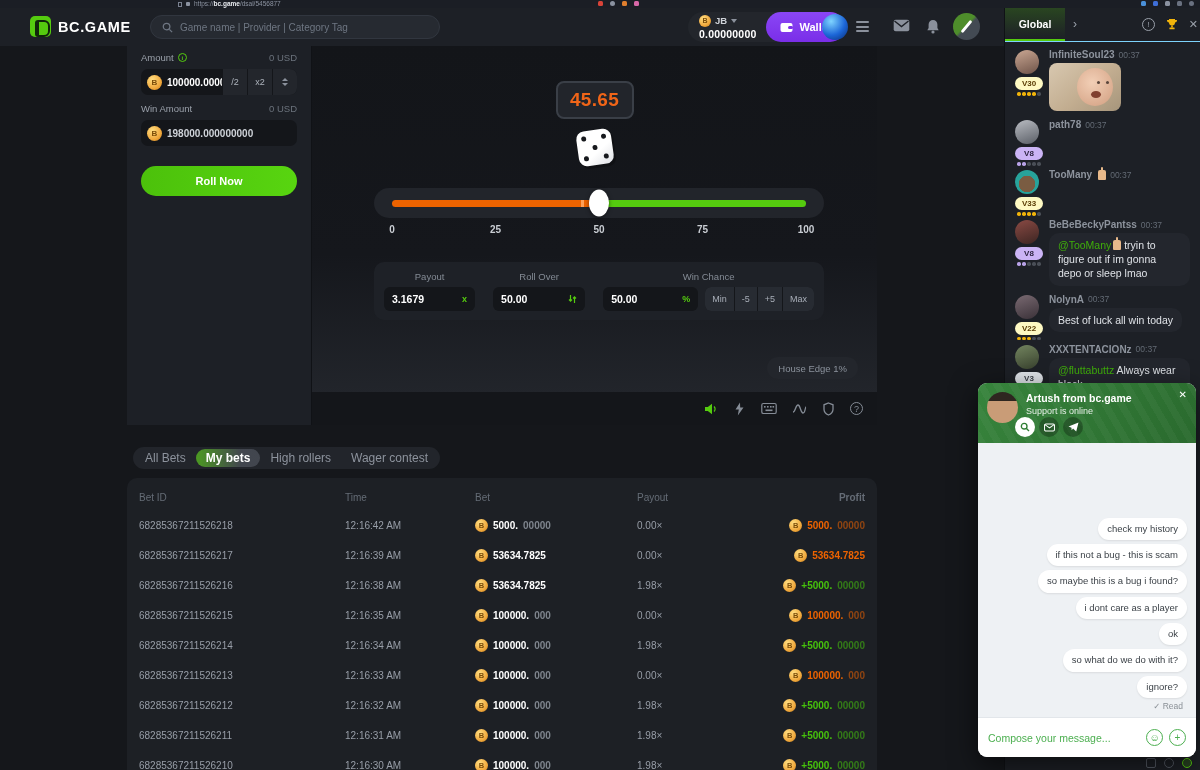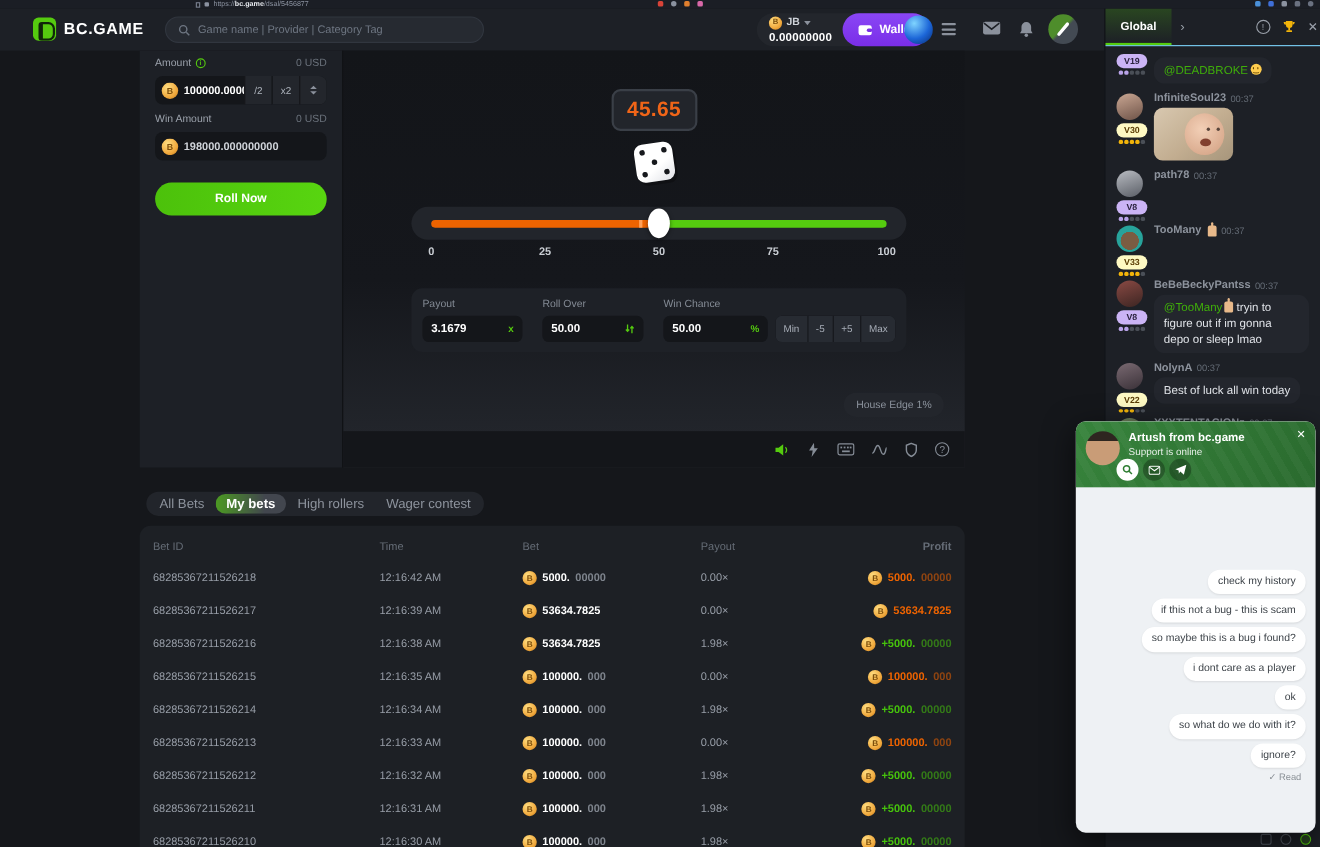--- a/index.html
+++ b/index.html
@@ -33,21 +33,21 @@
   .chev-down { width:0; height:0; border-left:3.5px solid transparent; border-right:3.5px solid transparent; border-top:4px solid #8b919c; }
   .wallet-btn { height:30px; margin-left:10px; border-radius:16px; background:linear-gradient(180deg,#8a46f5,#7a2ee8); color:#fff; font-size:11px; font-weight:bold; display:flex; align-items:center; gap:6px; padding:0 14px; }
   .sphere { position:absolute; left:822px; top:6px; width:26px; height:26px; border-radius:50%; background:radial-gradient(circle at 35% 28%, #7fd4ff, #1c66d8 55%, #082b72); }
   .bars { position:absolute; left:856px; top:13px; width:13px; display:flex; flex-direction:column; gap:2.5px; }
   .bars i { display:block; height:2px; background:#8b919c; border-radius:1px; }
   .hicon { position:absolute; top:11px; }
   .avatar-pen { position:absolute; left:953px; top:5px; width:27px; height:27px; border-radius:50%; background:linear-gradient(135deg,#4e8d2b 46%,#434a53 54%); position:absolute; overflow:hidden; }
   .avatar-pen::after { content:""; position:absolute; left:12px; top:6px; width:3px; height:15px; background:#fff; border-radius:2px; transform:rotate(40deg); }
 
   
-  .game { position:absolute; left:127px; top:46px; width:750px; height:379px; display:flex; }
+  .game { position:absolute; left:127px; top:46px; width:750px; height:379px; display:flex;text-align:center; }
   .controls { width:184px; height:100%; background:#1d2026; padding:6px 14px 0 14px; }
   .lbl-row { display:flex; justify-content:space-between; align-items:center; font-size:9.5px; color:#9aa0aa; margin-top:8px; margin-bottom:6px; }
   .lbl-left { display:flex; align-items:center; gap:4px; }
   .usd { color:#6b727c; }
   .info-green { width:9px; height:9px; border-radius:50%; border:1.2px solid #55cb0f; color:#55cb0f; font-size:6px; display:inline-flex; align-items:center; justify-content:center; font-weight:bold; }
   .amt-input { height:26px; background:#14161a; border-radius:7px; display:flex; align-items:center; overflow:hidden; }
   .amt-val-zone { flex:1; display:flex; align-items:center; gap:5px; padding:0 6px; overflow:hidden; }
   .amt-val { font-size:10px; font-weight:bold; color:#fff; white-space:nowrap; }
   .seg { width:25px; align-self:stretch; background:#23262c; border-left:1px solid #14161a; display:flex; align-items:center; justify-content:center; font-size:9px; color:#aeb4bd; }
   .stepper { display:flex; flex-direction:column; gap:2px; }
@@ -506,27 +506,20 @@
       <svg width="14" height="13" viewBox="0 0 14 13">
           <path d="M4 1h6v3.6A3 3 0 0 1 7 7.6 3 3 0 0 1 4 4.6z" fill="#f2b40a"></path>
           <path d="M2 2h2v2.4A2 2 0 0 1 2 2.4zM12 2h-2v2.4a2 2 0 0 0 2-1.9z" fill="#f2b40a"></path>
           <rect x="6.2" y="7.4" width="1.6" height="2.2" fill="#f2b40a"></rect>
           <rect x="4.4" y="9.6" width="5.2" height="1.6" rx="0.5" fill="#f2b40a"></rect>
         </svg>
       <span class="xclose">✕</span>
     </div>
   </div>
   <div class="chat-body" id="chat-body">
-      <div class="msg partial"><span class="badge tier-purple top0">V19</span><span class="dots purple top0">
-          <i class="on"></i>
-          <i class="on"></i>
-          <i></i>
-          <i></i>
-          <i></i>
-        </span><div class="bubble"><span class="mention">@DEADBROKE</span><span class="emoji-laugh"></span></div></div>
       <div class="msg">
         <span class="msg-avatar" style="background: linear-gradient(160deg, rgb(202, 167, 147), rgb(110, 83, 72));"></span>
         <div class="msg-name">
           <span>InfiniteSoul23</span>
           <span class="msg-time">00:37</span>
         </div>
         <span class="badge tier-gold topn">V30</span>
         <span class="dots gold topn">
           <i class="on"></i>
           <i class="on"></i>
@@ -626,13 +619,18 @@
   <div class="sup-body" id="sup-body">
       <div class="sb right">check my history</div>
       <div class="sb right">if this not a bug - this is scam</div>
       <div class="sb right">so maybe this is a bug i found?</div>
       <div class="sb right">i dont care as a player</div>
       <div class="sb right">ok</div>
       <div class="sb right">so what do we do with it?</div>
       <div class="sb right">ignore?</div>
       <div class="read">✓ Read</div>
     </div>
+  <div class="sup-input">
+    <span class="compose">Compose your message...</span>
+    <span class="gcirc">☺</span>
+    <span class="gcirc">+</span>
+  </div>
 </div>
 
 </body></html>

